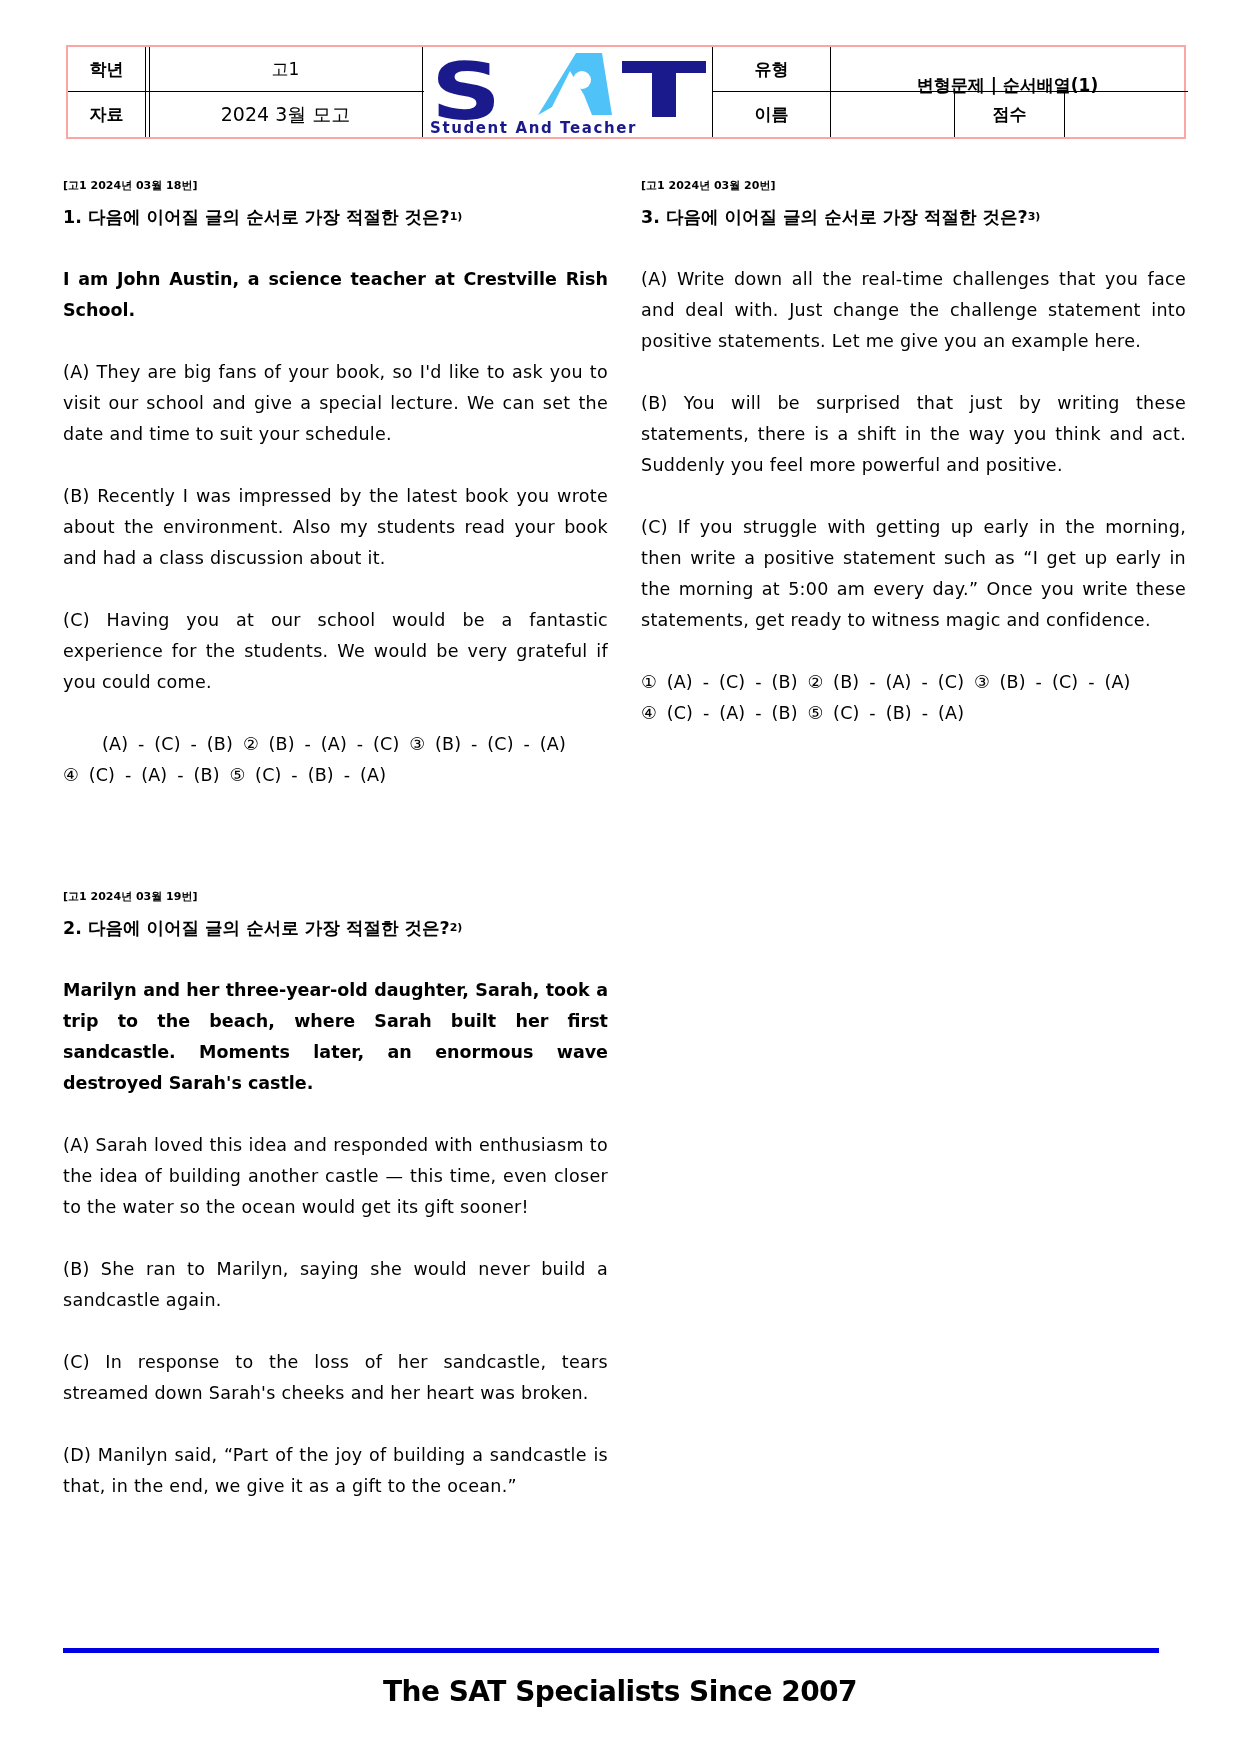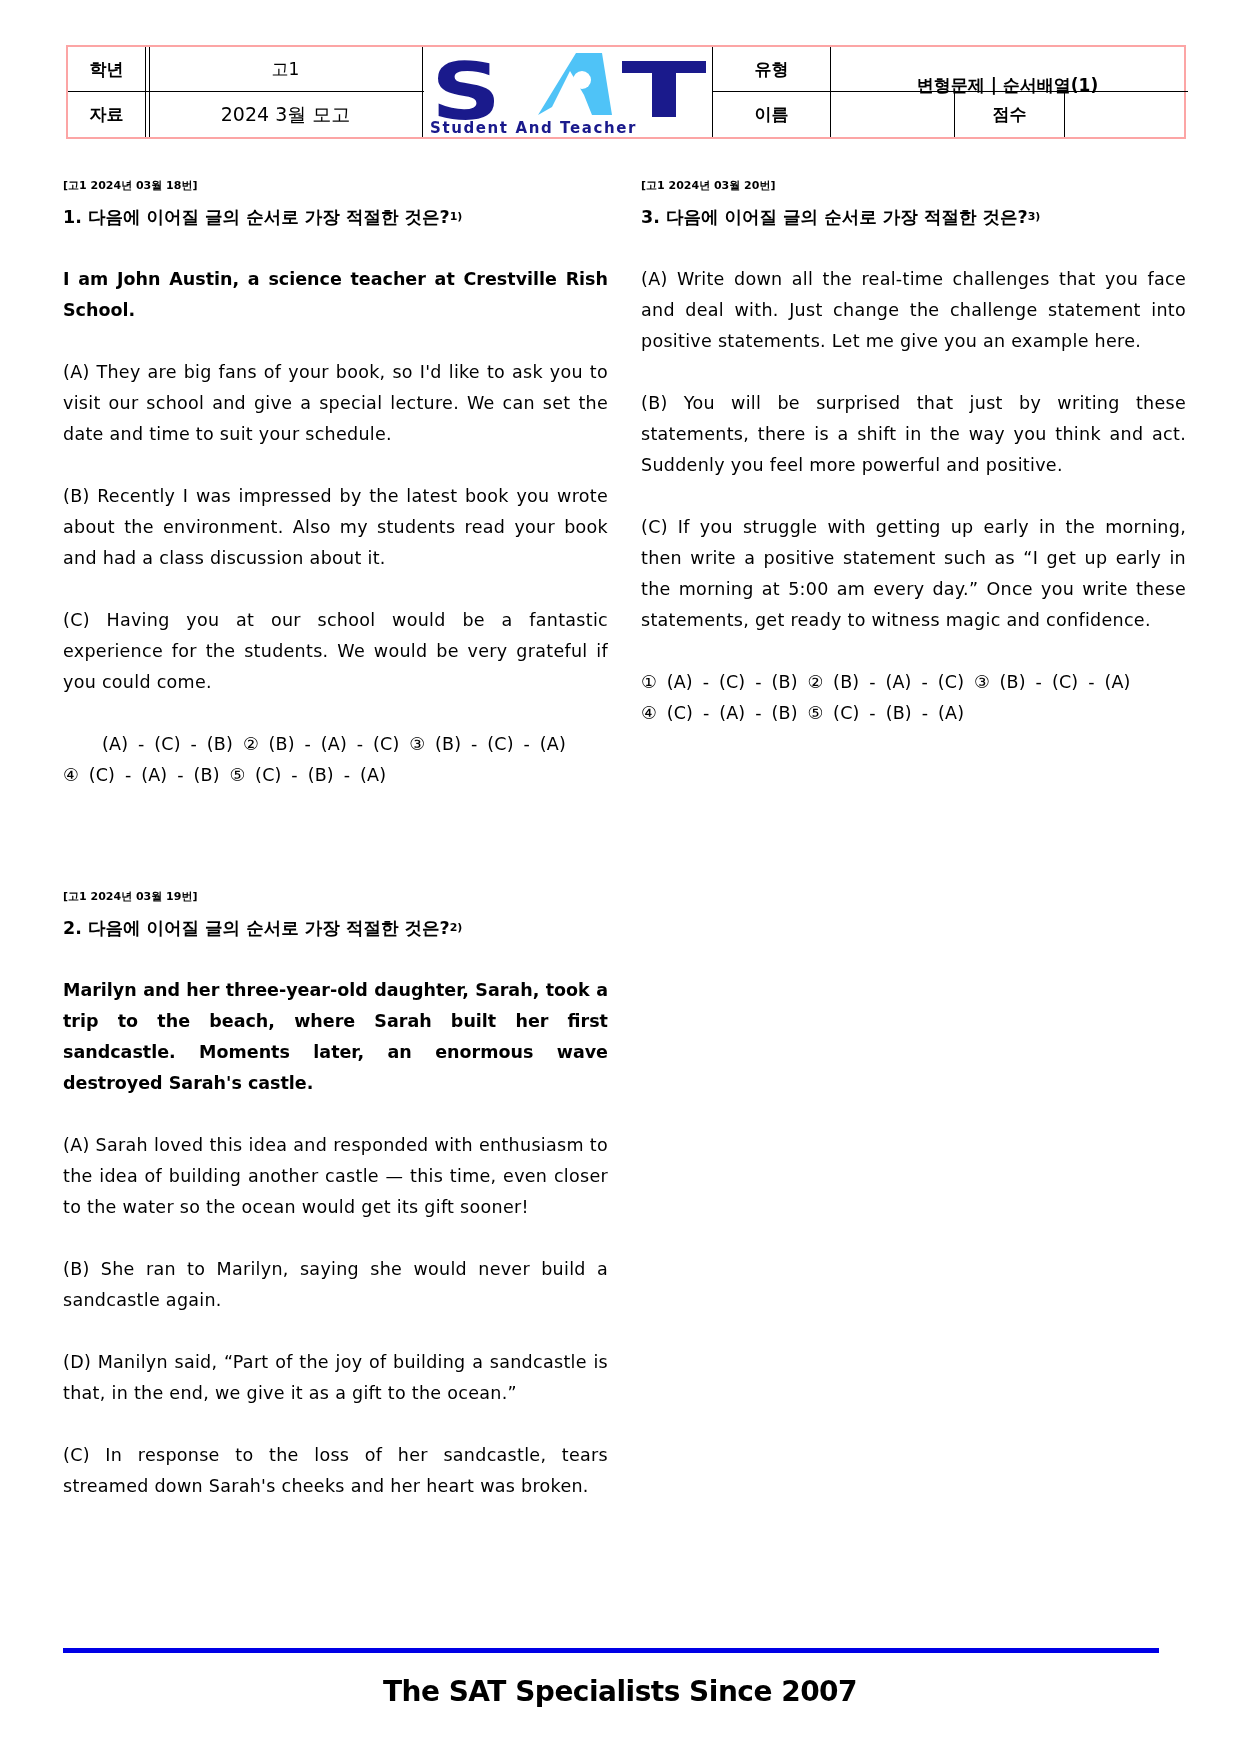--- a/index.html
+++ b/index.html
@@ -81,22 +81,22 @@
       <div><span class="choice">④ (C) - (A) - (B)</span> <span class="choice">⑤ (C) - (B) - (A)</span></div>
     </div>
   </div>
 
   <div class="q-block">
     <div class="q-src">[고1 2024년 03월 19번]</div>
     <div class="q-title"><span>2. 다음에 이어질 글의 순서로 가장 적절한 것은?</span><sup>2)</sup></div>
     <div class="intro">Marilyn and her three-year-old daughter, Sarah, took a trip to the beach, where Sarah built her first sandcastle. Moments later, an enormous wave destroyed Sarah's castle.</div>
     <div class="para">(A) Sarah loved this idea and responded with enthusiasm to the idea of building another castle — this time, even closer to the water so the ocean would get its gift sooner!</div>
     <div class="para">(B) She ran to Marilyn, saying she would never build a sandcastle again.</div>
+    <div class="para">(C) In response to the loss of her sandcastle, tears streamed down Sarah's cheeks and her heart was broken.</div>
     <div class="para">(D) Manilyn said, “Part of the joy of building a sandcastle is that, in the end, we give it as a gift to the ocean.”</div>
-    <div class="para">(C) In response to the loss of her sandcastle, tears streamed down Sarah's cheeks and her heart was broken.</div>
   </div>
 </div>
 
 <div class="col col-right">
   <div class="q-block">
     <div class="q-src">[고1 2024년 03월 20번]</div>
     <div class="q-title"><span>3. 다음에 이어질 글의 순서로 가장 적절한 것은?</span><sup>3)</sup></div>
     <div class="para">(A) Write down all the real-time challenges that you face and deal with.  Just change the challenge statement into positive statements. Let me give you an example here.</div>
     <div class="para">(B) You will be surprised that just by writing these statements, there is a shift in the way you think and act. Suddenly you feel more powerful and positive.</div>
     <div class="para">(C) If you struggle with getting up early in the morning, then write a positive statement such as “I get up early in the morning at 5:00 am every day.” Once you write these statements, get ready to witness magic and confidence.</div>

